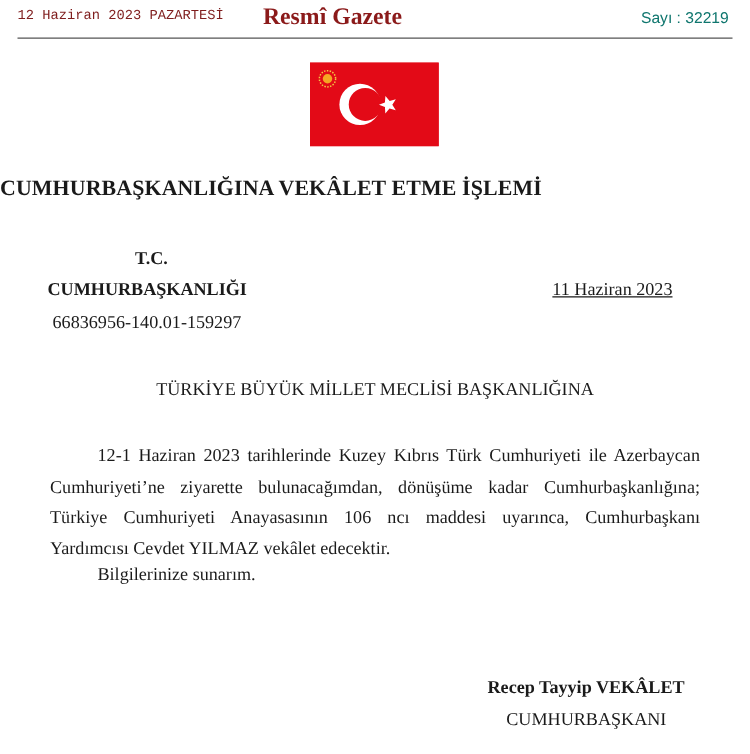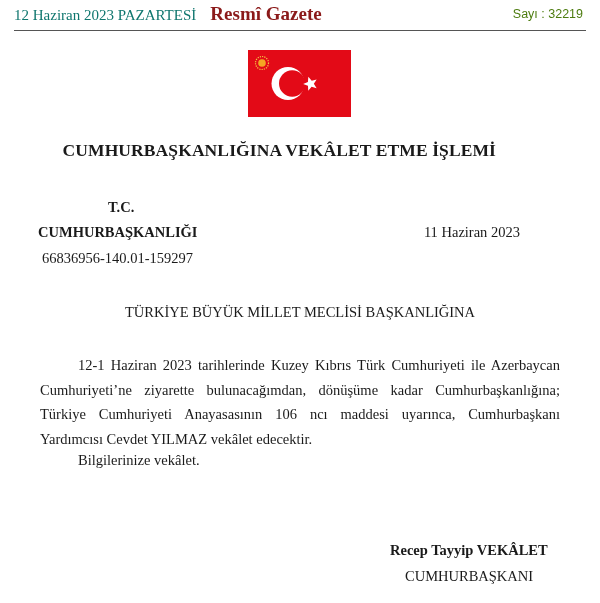--- a/index.html
+++ b/index.html
@@ -1,32 +1,32 @@
 <!DOCTYPE html>
 <html><head>
   <meta charset="utf-8">
   <style>
     html, body { margin: 0; padding: 0; background: #ffffff; }
     body { width: 600px; height: 603px; position: relative; overflow: hidden; color: #1a1a1a; }
     .header { position: absolute; left: 0; top: 0; width: 600px; height: 34px; }
-    .hdr-date { position: absolute; left: 14px; top: 7px; font-family: Liberation Serif, serif; font-size: 15px; color: #0f766e; }
+    .hdr-date { position: absolute; left: 14px; top: 7px; font-family: Liberation Mono, monospace; font-size: 11px; color: #7f1d1d; }
     .hdr-title { position: absolute; left: 0; width: 532px; top: 3px; text-align: center; font-family: "Liberation Serif", serif; font-weight: bold; font-size: 19px; color: #8b1a1a; }
-    .hdr-issue { position: absolute; right: 17px; top: 7px; font-family: "Liberation Sans", sans-serif; font-size: 12.5px; color: #4d7c0f; }
+    .hdr-issue { position: absolute; right: 17px; top: 7px; font-family: "Liberation Sans", sans-serif; font-size: 12.5px; color: #0f766e; }
     .hdr-rule { position: absolute; left: 14px; right: 14px; top: 30px; height: 1px; background: #555; }
 
     .flag { position: absolute; left: 248px; top: 50px; width: 103px; height: 67px; background: #e30a17; }
     .flag svg { display: block; }
 
-    .doc-title { position: absolute; left: 0; width: 496px; top: 140px; text-align: right; font-family: "Liberation Serif", serif; font-weight: bold; font-size: 17.5px; letter-spacing: 0.1px; }
+    .doc-title { position: absolute; left: 0; width: 496px; top: 140px; text-align: left; font-family: "Liberation Serif", serif; font-weight: bold; font-size: 17.5px; letter-spacing: 0.1px; }
 
     .serif { font-family: "Liberation Serif", serif; font-size: 14.5px; }
     .tc { position: absolute; left: 108px; top: 199px; font-weight: bold; }
     .presidency { position: absolute; left: 38px; top: 224px; font-weight: bold; }
     .refno { position: absolute; left: 42px; top: 250px; font-family: Liberation Serif, serif; }
-    .docdate { position: absolute; right: 80px; top: 224px; }
+    .docdate { position: absolute; right: 62px; top: 224px; text-decoration: underline; }
 
     .addressee { position: absolute; left: 0; width: 600px; top: 304px; text-align: center; }
 
     .body-text { position: absolute; left: 40px; width: 520px; top: 353px; text-align: justify; line-height: 24.5px; text-indent: 38px; }
     .closing { position: absolute; left: 78px; top: 452px; }
 
     .signer { position: absolute; left: 390px; top: 542px; font-weight: bold; }
     .signer-title { position: absolute; left: 405px; top: 568px; }
   </style>
 </head>
@@ -58,16 +58,16 @@
 <div class="doc-title">CUMHURBAŞKANLIĞINA VEKÂLET ETME İŞLEMİ</div>
 
 <div class="serif tc">T.C.</div>
 <div class="serif presidency">CUMHURBAŞKANLIĞI</div>
 <div class="serif refno">66836956-140.01-159297</div>
 <div class="serif docdate">11 Haziran 2023</div>
 
 <div class="serif addressee">TÜRKİYE BÜYÜK MİLLET MECLİSİ BAŞKANLIĞINA</div>
 
 <div class="serif body-text">12-1 Haziran 2023 tarihlerinde Kuzey Kıbrıs Türk Cumhuriyeti ile Azerbaycan Cumhuriyeti’ne ziyarette bulunacağımdan, dönüşüme kadar Cumhurbaşkanlığına; Türkiye Cumhuriyeti Anayasasının 106 ncı maddesi uyarınca, Cumhurbaşkanı Yardımcısı Cevdet YILMAZ vekâlet edecektir.</div>
-<div class="serif closing">Bilgilerinize vekâlet.</div>
+<div class="serif closing">Bilgilerinize sunarım.</div>
 
 <div class="serif signer">Recep Tayyip VEKÂLET</div>
 <div class="serif signer-title">CUMHURBAŞKANI</div>
 
 </body></html>

